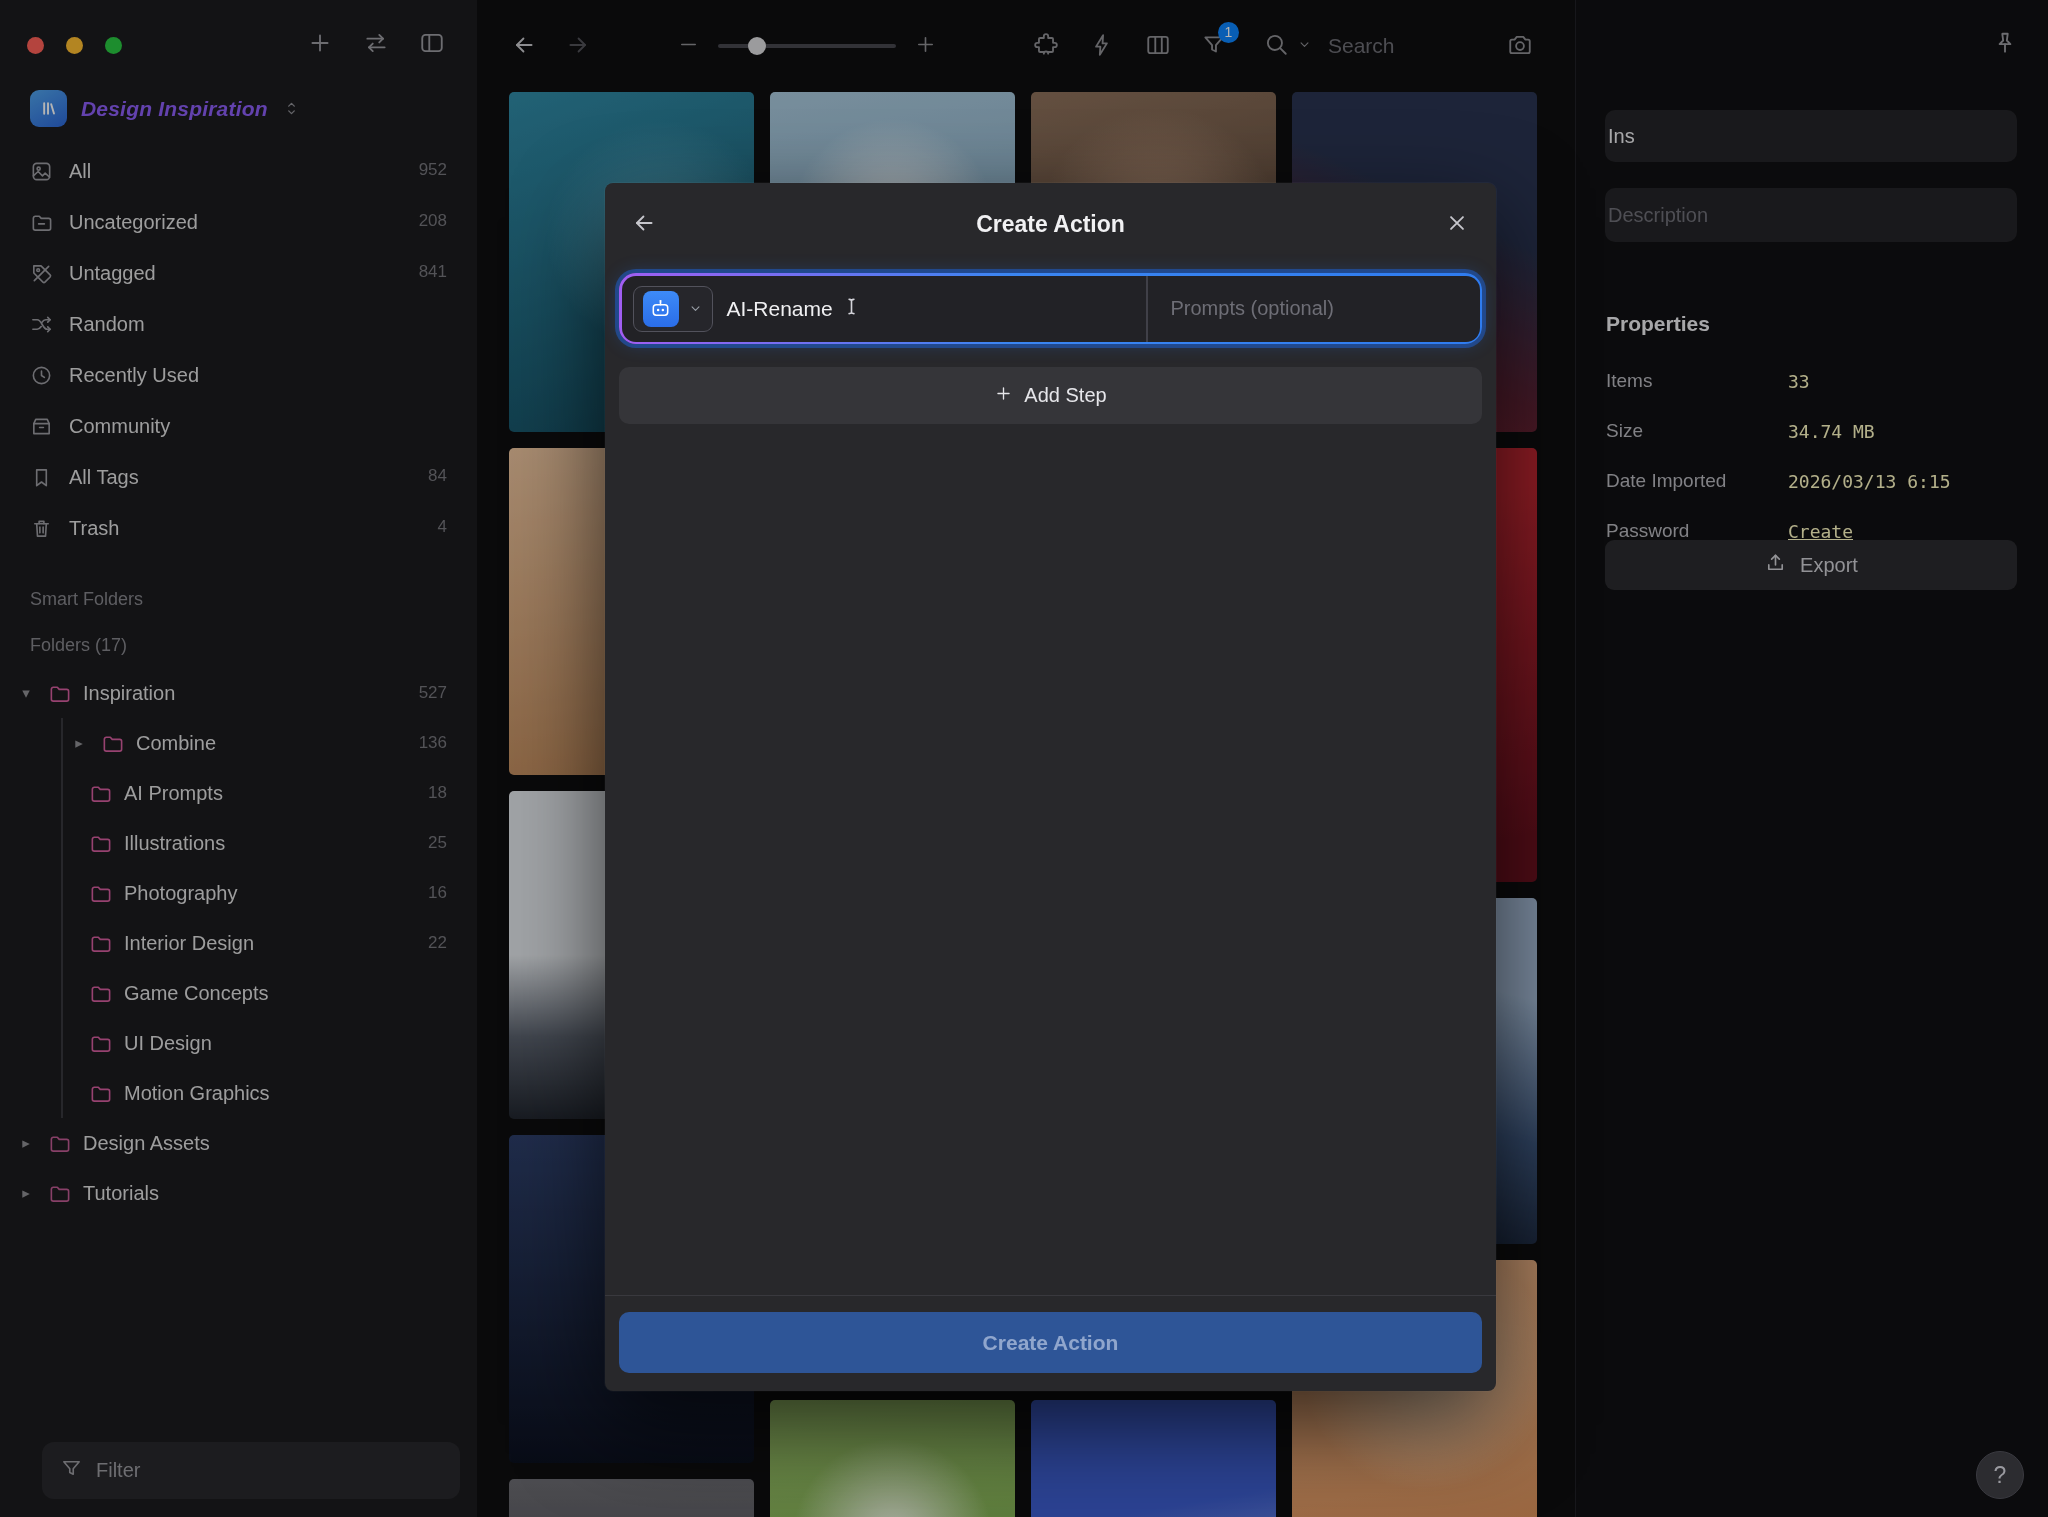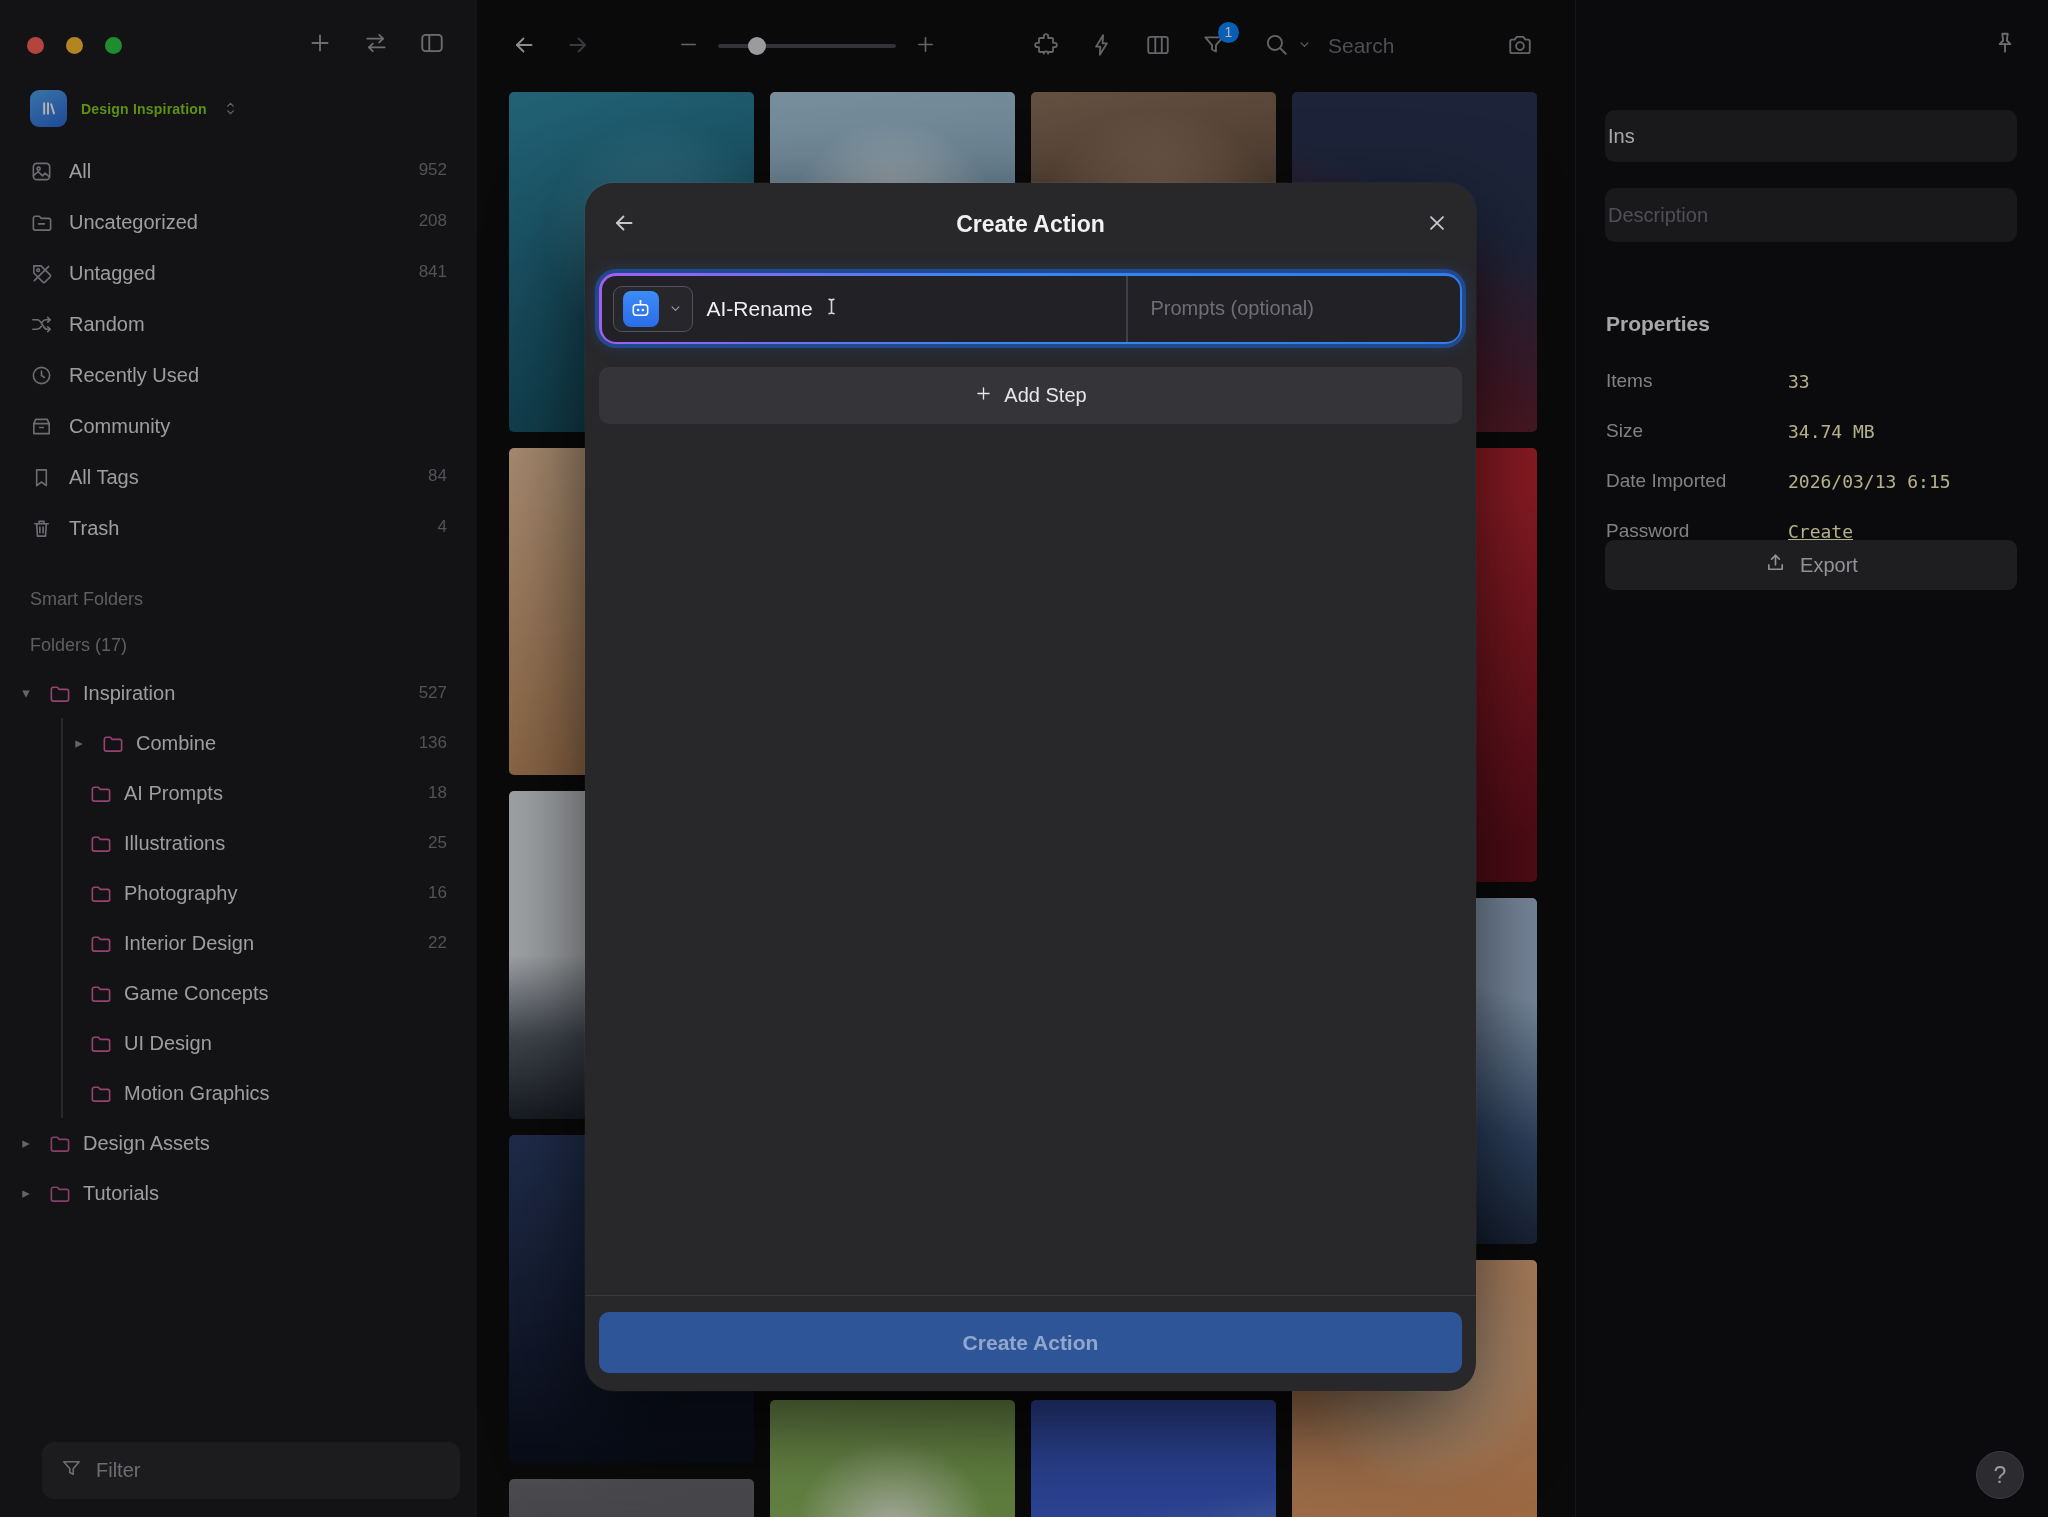--- a/index.html
+++ b/index.html
@@ -19,21 +19,21 @@
   
   .sidebar { position:absolute; left:0; top:0; bottom:0; width:477px; background:#19191c; z-index:1; }
   .traffic { position:absolute; top:37px; left:27px; display:flex; gap:22px; }
   .light { width:17px; height:17px; border-radius:50%; border:none; padding:0; cursor:default; }
   .light.red{ background:#ff5f57; } .light.yellow{ background:#febc2e; } .light.green{ background:#28c840; }
   .side-toolbar { position:absolute; top:30px; right:32px; display:flex; gap:30px; color:#9a9aa0; }
   .side-toolbar .tbtn { background:none; border:none; color:#9a9aa0; display:flex; cursor:default; }
 
   .library { position:absolute; top:90px; left:30px; display:flex; align-items:center; gap:14px; }
   .lib-icon { width:37px; height:37px; border-radius:9px; background:linear-gradient(150deg,#4fa3ec,#2a66d8); display:flex; align-items:center; justify-content:center; color:#fff; }
-  .lib-name { font-size:14px; font-weight:700; color:#84cc16; letter-spacing:.2px; }
+  .lib-name { font-size:21px; font-weight:700; color:#8b5cf6; letter-spacing:.2px;font-style:italic; }
   .lib-switch { color:#8e8e94; display:flex; background:none; border:none; }
 
   .nav { position:absolute; top:160px; left:0; right:0; }
   .side-item { height:51px; display:flex; align-items:flex-start; padding:0 30px; gap:16px; font-size:20px; color:#dededf; cursor:default; }
   .sicon { color:#9a9aa0; display:flex; }
   .scount { margin-left:auto; color:#74747a; font-size:17px; }
 
   .section-label { height:46px; display:flex; align-items:center; padding:0 30px; color:#84848a; font-size:18px; margin-top:8px; }
   .section-label.tight { margin-top:0; }
 
@@ -93,21 +93,21 @@
   .rp-props { position:absolute; top:356px; left:30px; right:28px; }
   .prop-row { display:flex; align-items:center; height:50px; }
   .prop-label { width:182px; color:#b6b6bc; font-size:19px; }
   .prop-value { color:#fef9c3; font-size:18px; font-family:"DejaVu Sans Mono", monospace; }
   .prop-link { text-decoration:underline; cursor:default; }
   .export-btn { position:absolute; top:540px; left:29px; width:412px; height:50px; border:none; border-radius:9px; background:#29292d; color:#cfcfd4; font-size:20px; display:flex; align-items:center; justify-content:center; gap:13px; }
   .help-btn { position:absolute; bottom:18px; right:24px; width:48px; height:48px; border-radius:50%; background:#2c2c30; border:1px solid #3a3a40; color:#9a9aa0; font-size:23px; display:flex; align-items:center; justify-content:center; z-index:6; }
 
   
   .overlay { position:absolute; inset:0; background:rgba(5,5,8,.30); z-index:4; }
-  .modal { position:absolute; left:585px; top:183px; width:891px; height:1208px; background:#28282b; border-radius:28px; box-shadow:0 34px 90px rgba(0,0,0,.65), 0 0 0 1px rgba(255,255,255,.04); z-index:5; display:flex; flex-direction:column; }
+  .modal { position:absolute; left:605px; top:183px; width:891px; height:1208px; background:#28282b; border-radius:8px; box-shadow:0 34px 90px rgba(0,0,0,.65), 0 0 0 1px rgba(255,255,255,.04); z-index:5; display:flex; flex-direction:column; }
   .modal-header { height:82px; display:flex; align-items:center; padding:0 26px; flex:none; }
   .mh-btn { background:none; border:none; color:#c6c6cc; display:flex; width:40px; }
   .mh-title { flex:1; text-align:center; font-size:23px; font-weight:700; color:#f1f1f3; }
   .mh-close { justify-content:flex-end; }
 
   .action-outer { margin:8px 14px 0; border-radius:17px; padding:2.5px; background:linear-gradient(90deg,#a15ef2,#3b86f2 45%,#2f7cf0); box-shadow:0 0 0 4px rgba(28,104,230,.45), 0 0 18px rgba(35,115,245,.30); flex:none; }
   .action-inner { display:flex; align-items:stretch; background:#222226; border-radius:14px; height:66px; overflow:hidden; }
   .icon-select { margin:10px 0 10px 11px; padding:4px 9px; display:flex; align-items:center; gap:9px; border:1.5px solid #52525c; border-radius:9px; background:#26262b; cursor:default; }
   .robot-box { width:36px; height:36px; border-radius:8px; background:linear-gradient(180deg,#3d8bf8,#2a6de8); display:flex; align-items:center; justify-content:center; color:#fff; }
   .icon-select .chev { color:#9aa0a8; display:flex; }

